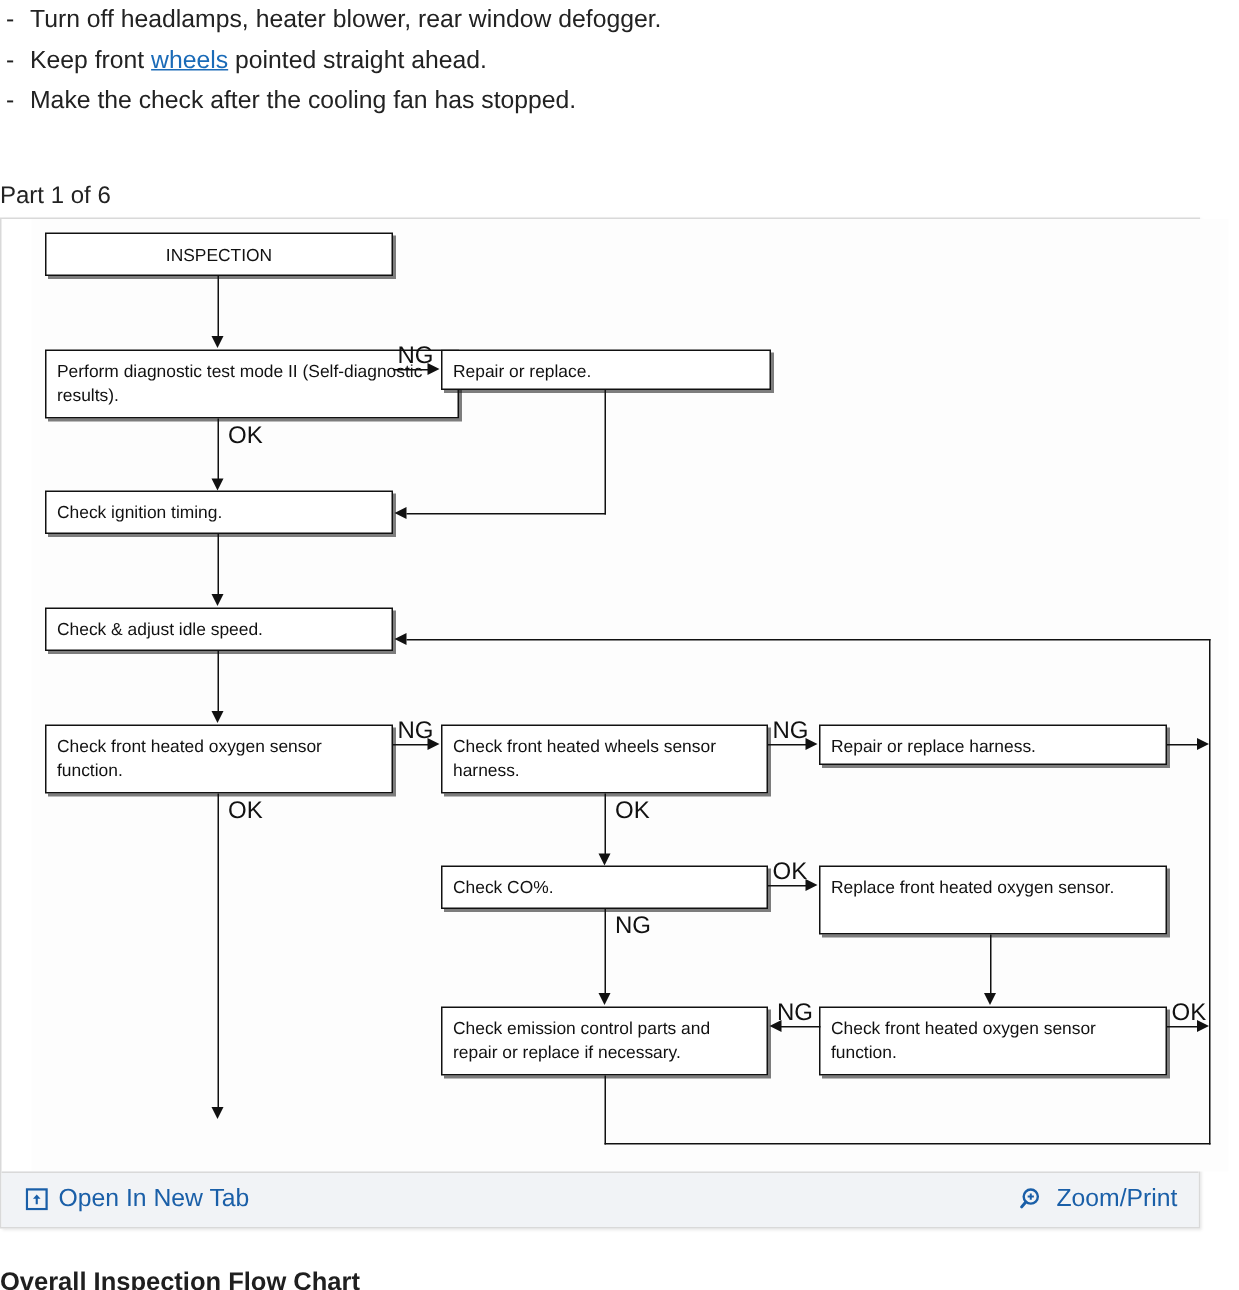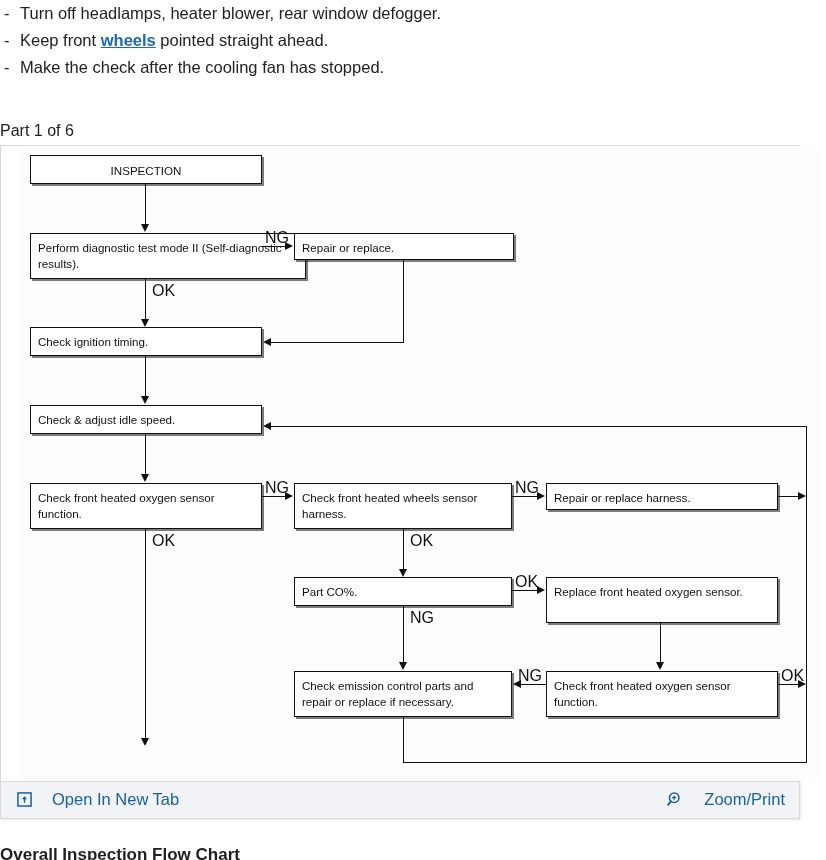--- a/index.html
+++ b/index.html
@@ -16,21 +16,21 @@
   .bullet-row {
     display: flex;
     align-items: baseline;
     font-size: 16.5px;
     color: #222222;
     line-height: 27px;
     padding-left: 4px;
   }
   .bullet-dash { width: 16px; flex: 0 0 16px; color: #222; }
   .bullet-text { white-space: nowrap; }
-  .link-inline { color: #1a6bb8; font-weight: bold; }
+  .link-inline { color: #1a6bb8; }
 
   
   .part-label {
     position: absolute;
     left: 0; top: 122px;
     font-size: 16px;
     color: #222222;
   }
 
   
@@ -58,21 +58,21 @@
     left: 0; bottom: 0;
     width: 798px; height: 37px;
     background: #f1f3f6;
     border-top: 1px solid #d9d9d9;
     box-sizing: border-box;
   }
   .footer-btn {
     position: absolute;
     display: flex;
     align-items: center;
-    gap: 20px;
+    gap: 7px;
     color: #1a5fa8;
     font-size: 16.5px;
     cursor: pointer;
     top: 8px;
   }
   .footer-btn.left { left: 16px; }
   .footer-btn.right { right: 14px; }
   .icon-newtab { width: 15px; height: 15px; display: block; }
   .icon-zoom { width: 17px; height: 17px; display: block; }
 
@@ -187,21 +187,21 @@
 
         <div class="node" style="left:273px; top:337px; width:218px; height:46px;">
           <span class="nlabel">Check front heated wheels sensor harness.</span>
         </div>
 
         <div class="node" style="left:525px; top:337px; width:232px; height:27px;">
           <span class="nlabel">Repair or replace harness.</span>
         </div>
 
         <div class="node" style="left:273px; top:431px; width:218px; height:29px;">
-          <span class="nlabel">Part CO%.</span>
+          <span class="nlabel">Check CO%.</span>
         </div>
 
         <div class="node" style="left:525px; top:431px; width:232px; height:46px;">
           <span class="nlabel">Replace front heated oxygen sensor.</span>
         </div>
 
         <div class="node" style="left:273px; top:525px; width:218px; height:46px;">
           <span class="nlabel">Check emission control parts and repair or replace if necessary.</span>
         </div>
 

